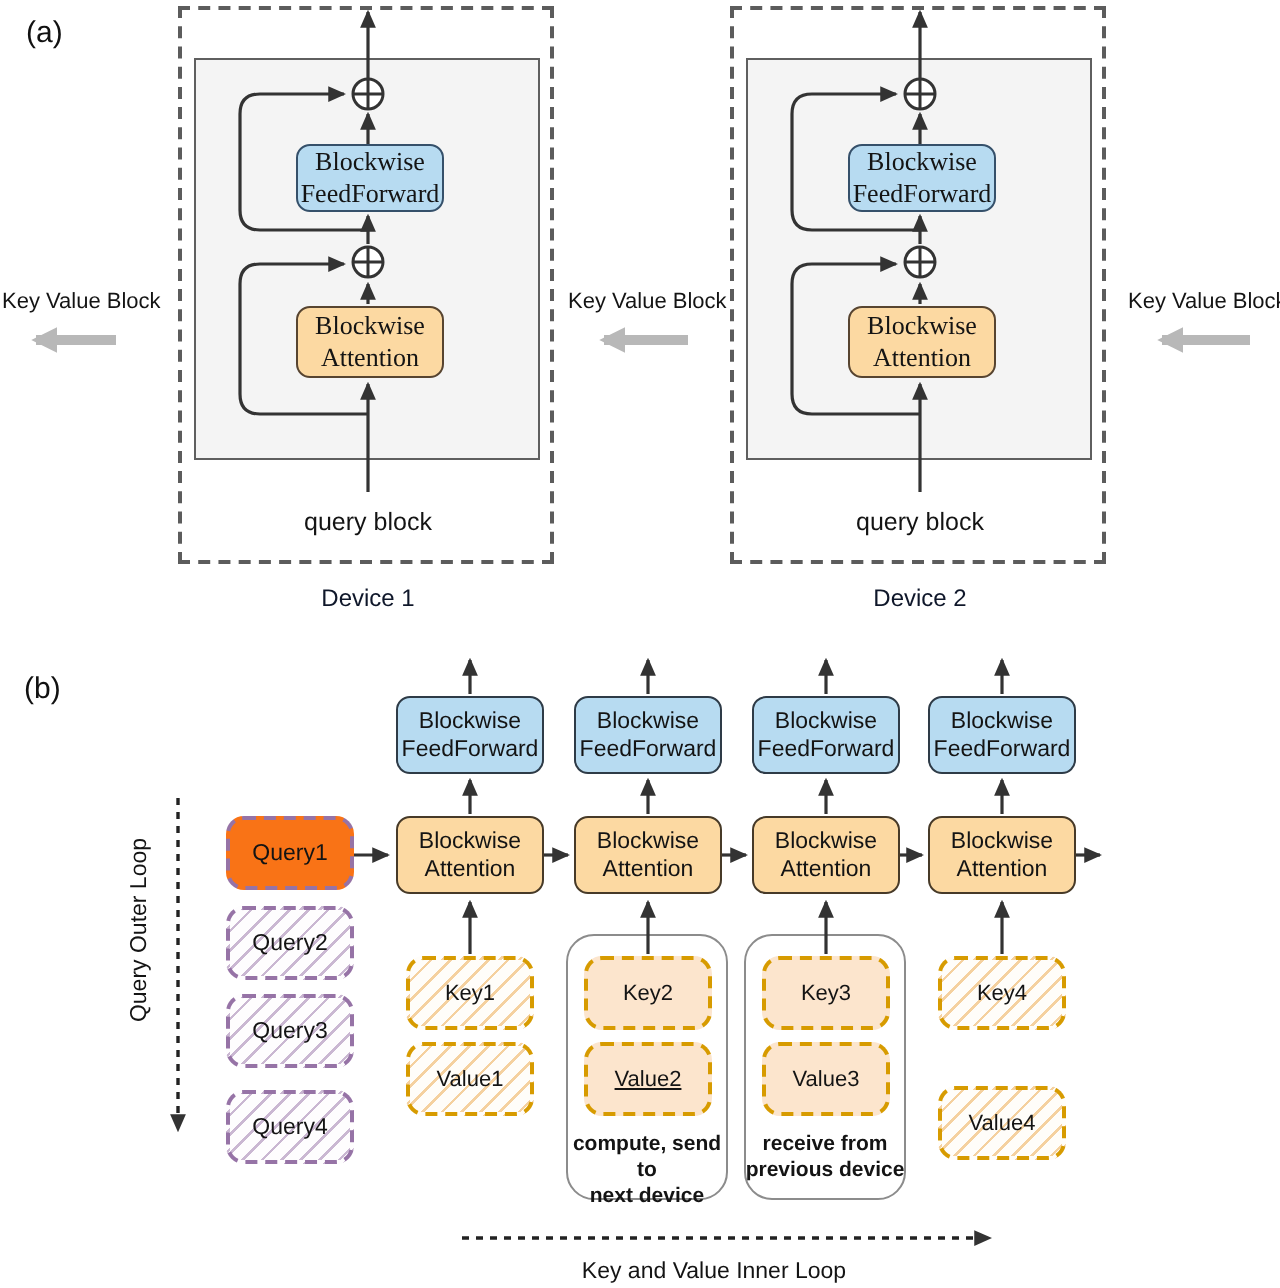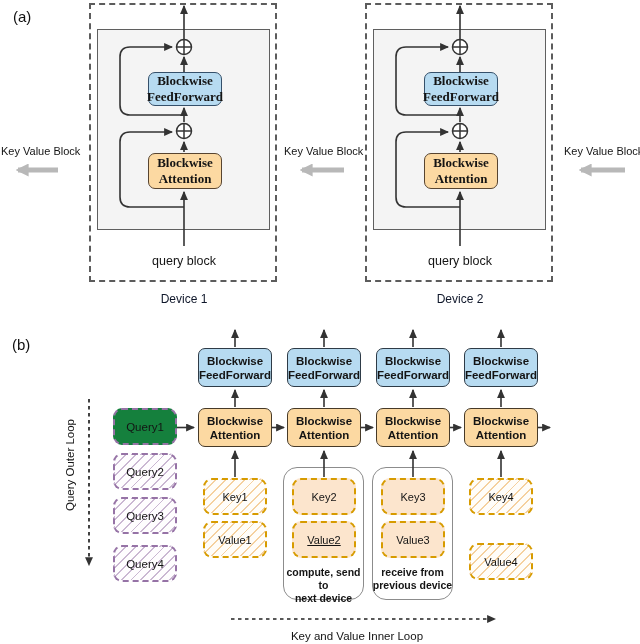--- a/index.html
+++ b/index.html
@@ -9,32 +9,32 @@
     overflow:hidden;
   }
   .abs{position:absolute;box-sizing:border-box;}
   .plabel{font-size:15px;color:#111;}
   .devbox{border:2px dashed #5c5c5c;background:transparent;}
   .innerbox{background:#f4f4f4;border:1.4px solid #5f5f5f;}
   .node{
     display:flex;flex-direction:column;align-items:center;justify-content:center;
     text-align:center;border-radius:7px;
   }
-  .node span{display:block;font-weight:bold;}
+  .node span{display:block;}
   .serifnode{font-family:"Liberation Serif","DejaVu Serif",serif;font-size:13px;line-height:16px;color:#141414;}
   .sansnode{font-size:11.5px;line-height:14px;color:#141414;}
   .blue-a{background:#b7dbf1;border:1.4px solid #35506a;}
   .orange-a{background:#fcd9a2;border:1.4px solid #574430;}
   .blue-b{background:#b7dbf1;border:1.8px solid #2e3b47;}
   .orange-b{background:#fcd9a2;border:1.8px solid #473a28;}
   .qbox{
     border:2px dashed #9673a6;border-radius:9px;font-size:11.5px;
     display:flex;align-items:center;justify-content:center;color:#141414;
   }
-  .q-solid{background:#15803d;}
+  .q-solid{background:#f97316;}
   .q-hatch{background-color:#fefdfe;
     background-image:repeating-linear-gradient(135deg, rgba(150,115,166,.5) 0 1.3px, transparent 1.3px 6.8px);}
   .kbox{
     border:2px dashed #d79b00;border-radius:9px;font-size:11px;
     display:flex;align-items:center;justify-content:center;color:#141414;
   }
   .k-solid{background:#fce5cd;}
   .k-hatch{background-color:#fffdf9;
     background-image:repeating-linear-gradient(135deg, rgba(235,165,70,.5) 0 1.3px, transparent 1.3px 6.8px);}
   .container{border:1.5px solid #8c8c8c;border-radius:14px;background:#ffffff;}

